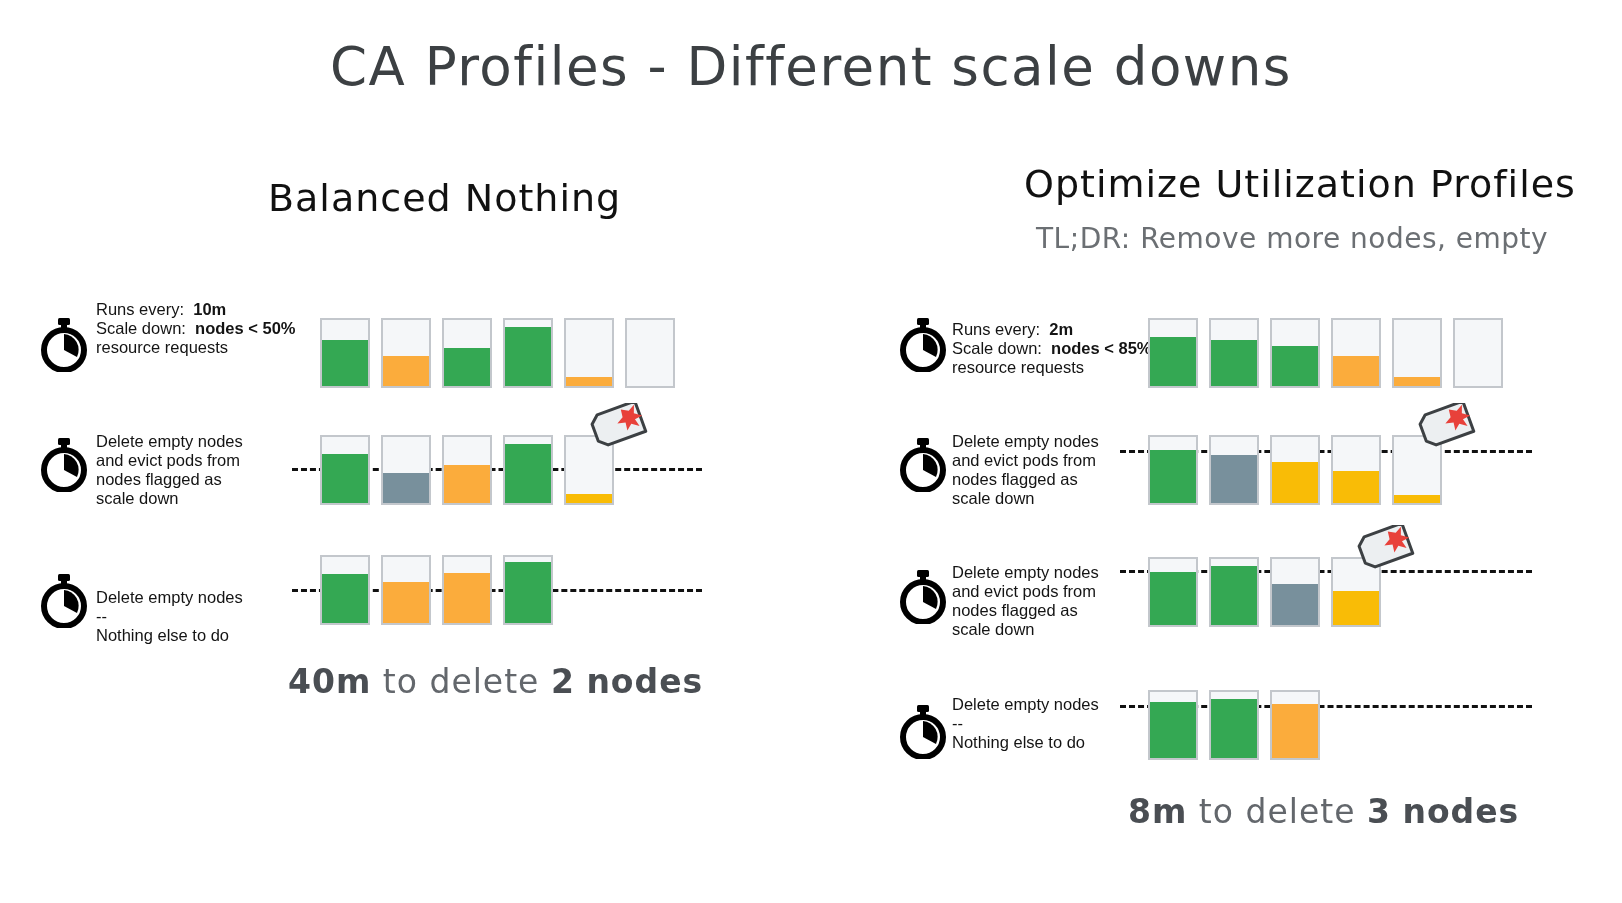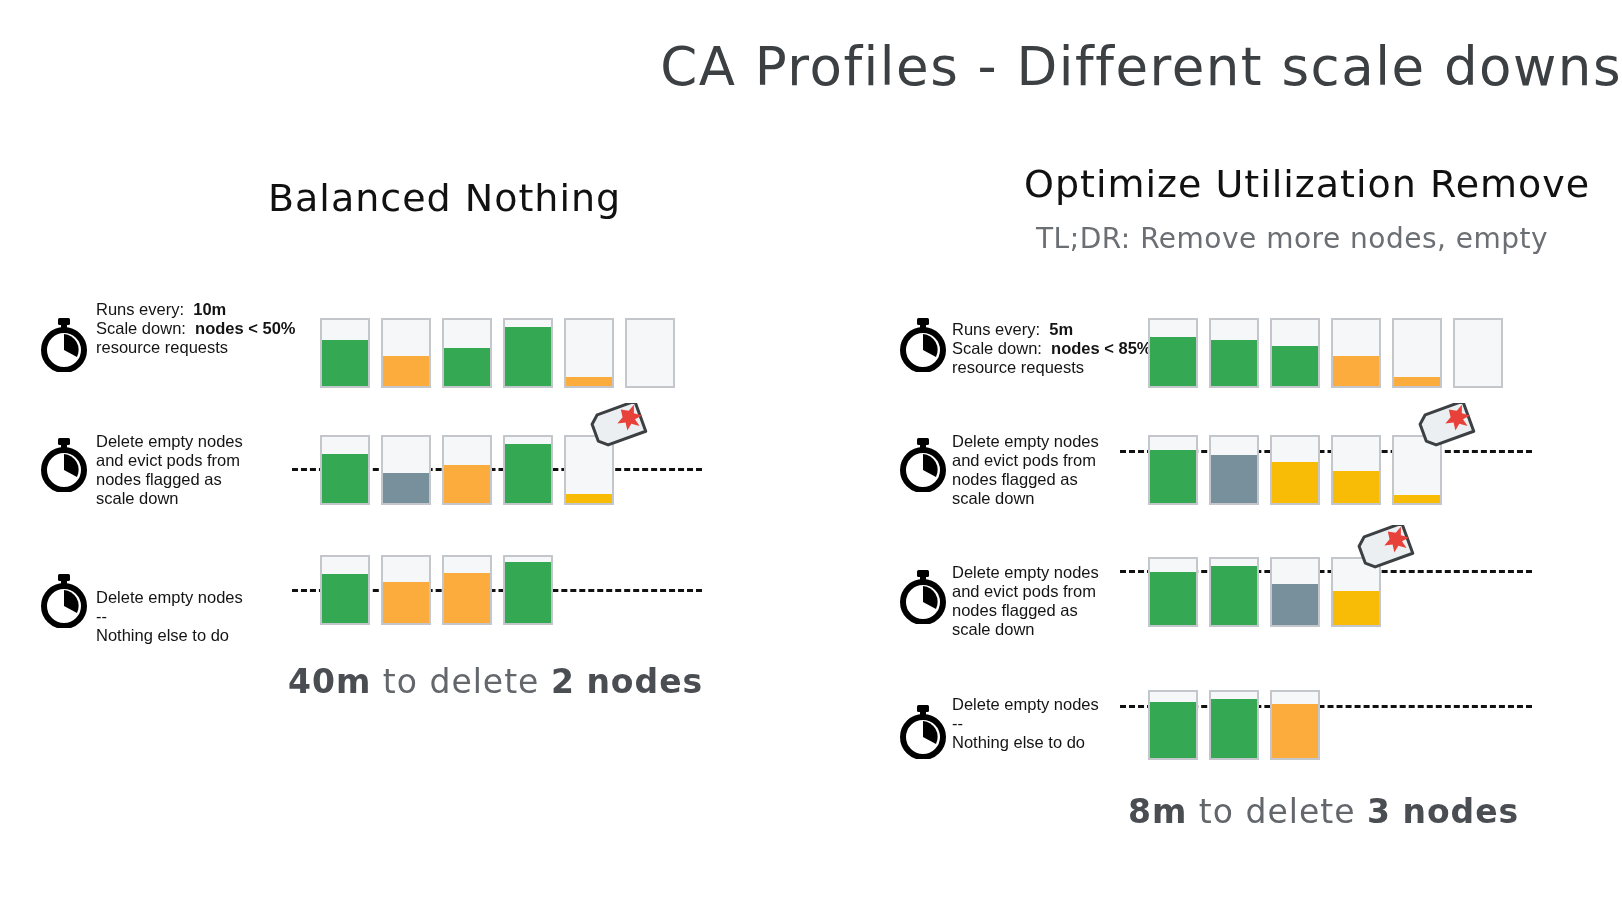--- a/index.html
+++ b/index.html
@@ -15,21 +15,21 @@
     font-family: "Liberation Sans", sans-serif;
     color: #1b1b1b;
   }
 
   
   .slide-title {
     position: absolute;
     left: 0;
     top: 36px;
     width: 1622px;
-    text-align: right;
+    text-align: center;
     font-family: "DejaVu Sans", sans-serif;
     font-size: 53px;
     font-weight: 400;
     letter-spacing: 1.5px;
     color: #3c4043;
     white-space: nowrap;
   }
 
   
   .col-heading {
@@ -118,21 +118,21 @@
   #caption-left { left: 288px; top: 662px; }
   #caption-right { left: 1128px; top: 792px; }
   .caption .num { font-weight: 700; color: #4a4e53; }
 </style>
 </head>
 <body>
 
 <div class="slide-title">CA Profiles - Different scale downs</div>
 
 <div class="col-heading" id="heading-left">Balanced Nothing</div>
-<div class="col-heading" id="heading-right">Optimize Utilization Remove</div>
+<div class="col-heading" id="heading-right">Optimize Utilization Profiles</div>
 <div class="col-subheading">TL;DR: Remove more nodes, empty</div>
 
 <div id="left-steps">
     <div class="step-icon" style="left: 36px; top: 316px;"><svg viewBox="0 0 56 56" width="56" height="56">
         <rect x="22" y="2" width="12" height="7" rx="1.5" fill="#000"></rect>
         <rect x="25" y="7" width="6" height="6" fill="#000"></rect>
         <circle cx="28" cy="34" r="20" fill="none" stroke="#000" stroke-width="6"></circle>
         <path d="M28 34 L28 18 A16 16 0 0 1 41 41 Z" fill="#000"></path>
       </svg></div>
     <div class="step-text" style="left: 96px; top: 300px;">
@@ -222,21 +222,21 @@
     </div>
   </div>
 <div id="right-steps">
     <div class="step-icon" style="left: 895px; top: 316px;"><svg viewBox="0 0 56 56" width="56" height="56">
         <rect x="22" y="2" width="12" height="7" rx="1.5" fill="#000"></rect>
         <rect x="25" y="7" width="6" height="6" fill="#000"></rect>
         <circle cx="28" cy="34" r="20" fill="none" stroke="#000" stroke-width="6"></circle>
         <path d="M28 34 L28 18 A16 16 0 0 1 41 41 Z" fill="#000"></path>
       </svg></div>
     <div class="step-text" style="left: 952px; top: 320px;">
-      <div><span class="lbl">Runs every:</span>&nbsp;&nbsp;<span class="val">5m</span></div>
+      <div><span class="lbl">Runs every:</span>&nbsp;&nbsp;<span class="val">2m</span></div>
       <div><span class="lbl">Scale down:</span>&nbsp;&nbsp;<span class="val">nodes &lt; 85%</span></div>
       <div><span class="lbl">resource requests</span></div>
     </div>
     <div class="bars" style="left: 1148px; top: 318px; height: 70px; width: 366px;">
       <div class="node" title="74%" style="left: 0px; border-color: rgb(195, 199, 204); background: rgb(245, 247, 249);">
         <div class="fill" style="height: 74%; background: rgb(52, 168, 83);"></div>
       </div>
       <div class="node" title="70%" style="left: 61px; border-color: rgb(195, 199, 204); background: rgb(245, 247, 249);">
         <div class="fill" style="height: 70%; background: rgb(52, 168, 83);"></div>
       </div>

